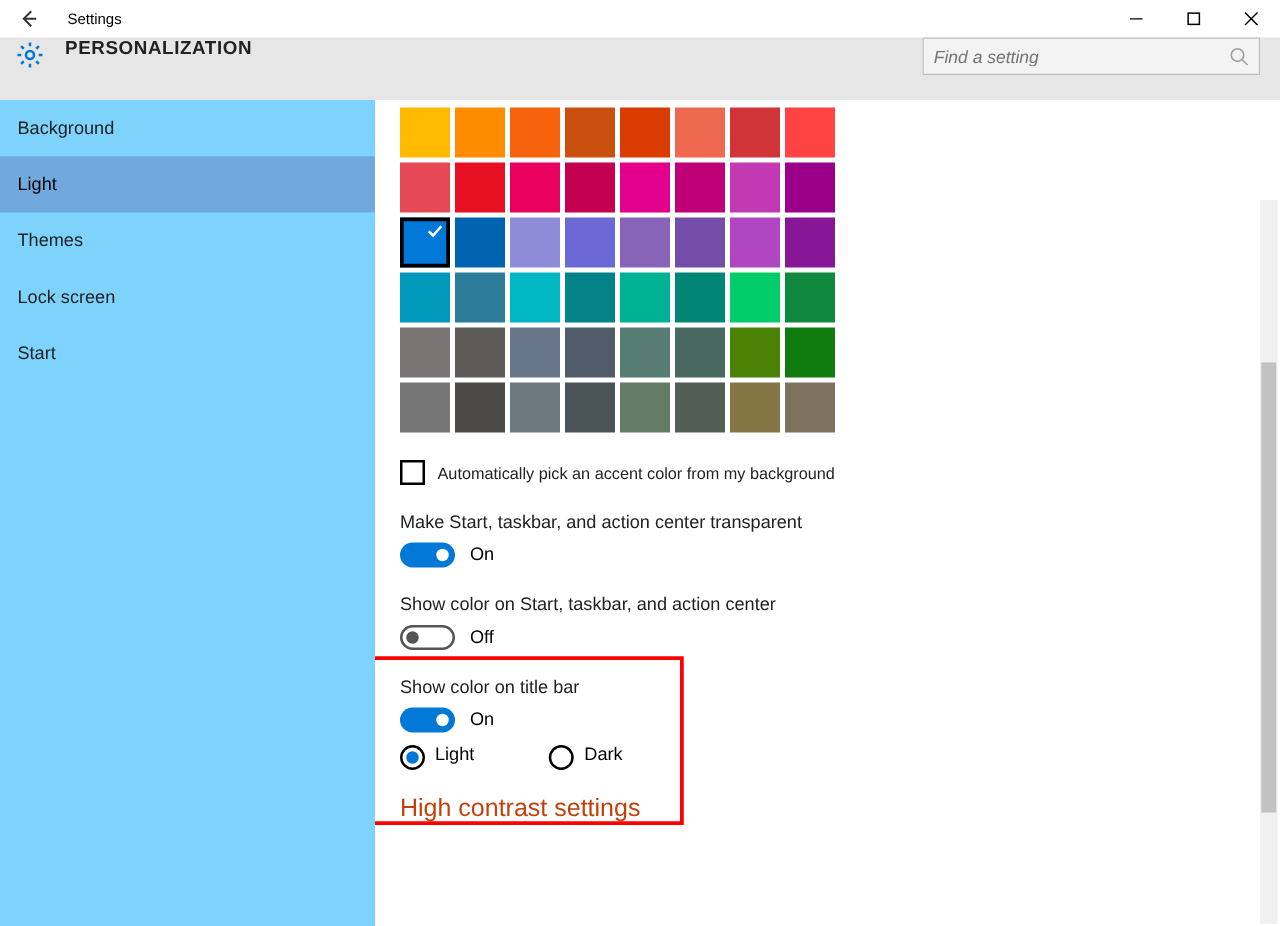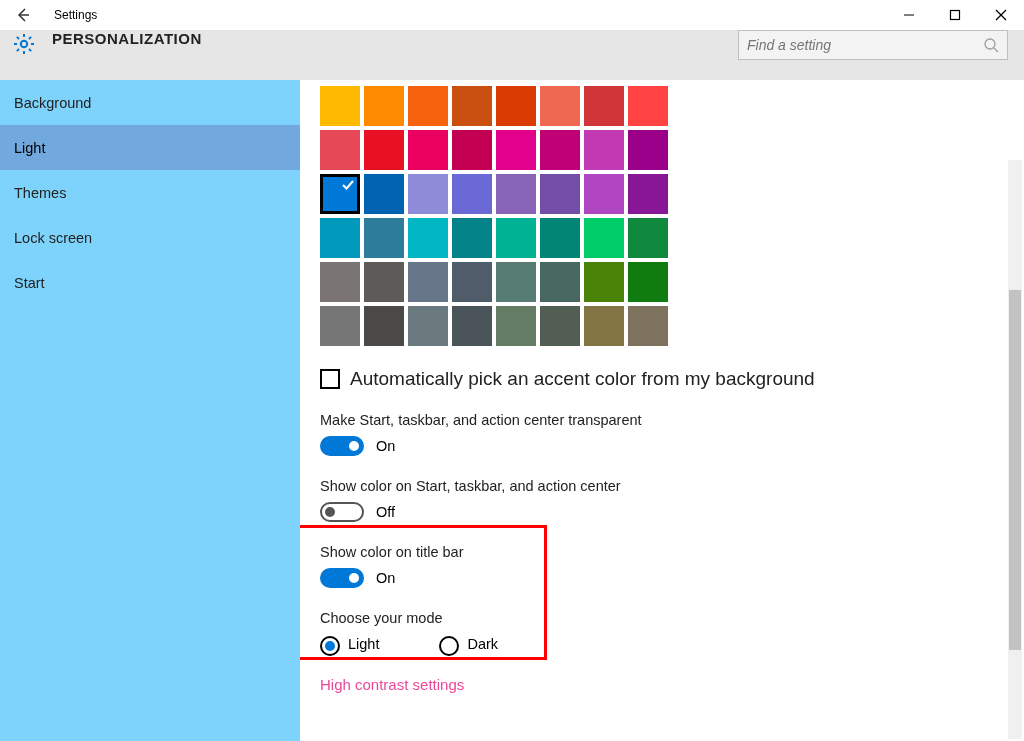--- a/index.html
+++ b/index.html
@@ -31,41 +31,41 @@
 
   
   .color-grid { display:grid; grid-template-columns: repeat(8, 40px); grid-auto-rows: 40px; gap: 4px; }
   .swatch { width:40px; height:40px; cursor:pointer; position:relative; }
   .swatch.selected { border:3px solid #000; padding:0; }
   .swatch .check { position:absolute; top:1px; right:2px; }
 
   
   .chk-row { display:flex; align-items:center; margin-top: 22px; }
   .chk-box { width:20px; height:20px; border:2px solid #000; margin-right:10px; cursor:pointer; }
-  .chk-label { font-size: 19px; color:#222; }
+  .chk-label { font-size: 13px; color:#222; }
 
   
   .setting-label { font-size:14.5px; color:#222; margin-top: 22px; }
   .toggle-row { display:flex; align-items:center; margin-top:8px; }
   .toggle { width:44px; height:20px; border-radius:10px; position:relative; cursor:pointer; }
   .toggle.on { background:#0078d7; }
   .toggle.off { background:#fff; border:2px solid #555; }
   .knob { position:absolute; width:10px; height:10px; border-radius:50%; top:50%; transform:translateY(-50%); }
   .toggle.on .knob { background:#fff; right:5px; }
   .toggle.off .knob { background:#555; left:3px; }
   .toggle-state { margin-left:12px; font-size:14.5px; }
 
   
   .radio-row { display:flex; gap: 60px; margin-top: 10px; }
   .radio-opt { display:flex; align-items:flex-start; cursor:pointer; }
   .radio { width:20px; height:20px; border-radius:50%; border:2px solid #000; margin-right:8px; display:flex; align-items:center; justify-content:center; }
   .radio.selected::after { content:""; width:10px; height:10px; background:#0078d7; border-radius:50%; }
   .radio-label { font-size:14.5px; }
 
-  .link { color:#ec4899; font-size:15px; margin-top:20px; display:inline-block; cursor:pointer; }
+  .link { color:#c2410c; font-size:20px; margin-top:20px; display:inline-block; cursor:pointer; }
 
   
   .highlight-box { position:absolute; border:3px solid #ff0000; pointer-events:none; }
 
   
   .scrollbar { position:absolute; right:2px; top:80px; bottom:2px; width:14px; }
   .scroll-track { position:absolute; inset:0; background:#f0f0f0; }
   .scroll-thumb { position:absolute; left:1px; right:1px; top:130px; height:360px; background:#c2c2c2; }
 </style>
 </head>
@@ -206,21 +206,20 @@
     <div id="hilite-anchor"></div>
 
     <div class="setting-label">Show color on title bar</div>
     <div class="toggle-row">
       <div class="toggle on">
           <div class="knob"></div>
         </div>
       <div class="toggle-state">On</div>
     </div>
 
-    <div class="setting-label">Choose your mode</div>
     <div class="radio-row">
       <div class="radio-opt">
         <div class="radio selected"></div>
         <div class="radio-label">Light</div>
       </div>
       <div class="radio-opt">
         <div class="radio"></div>
         <div class="radio-label">Dark</div>
       </div>
     </div>

